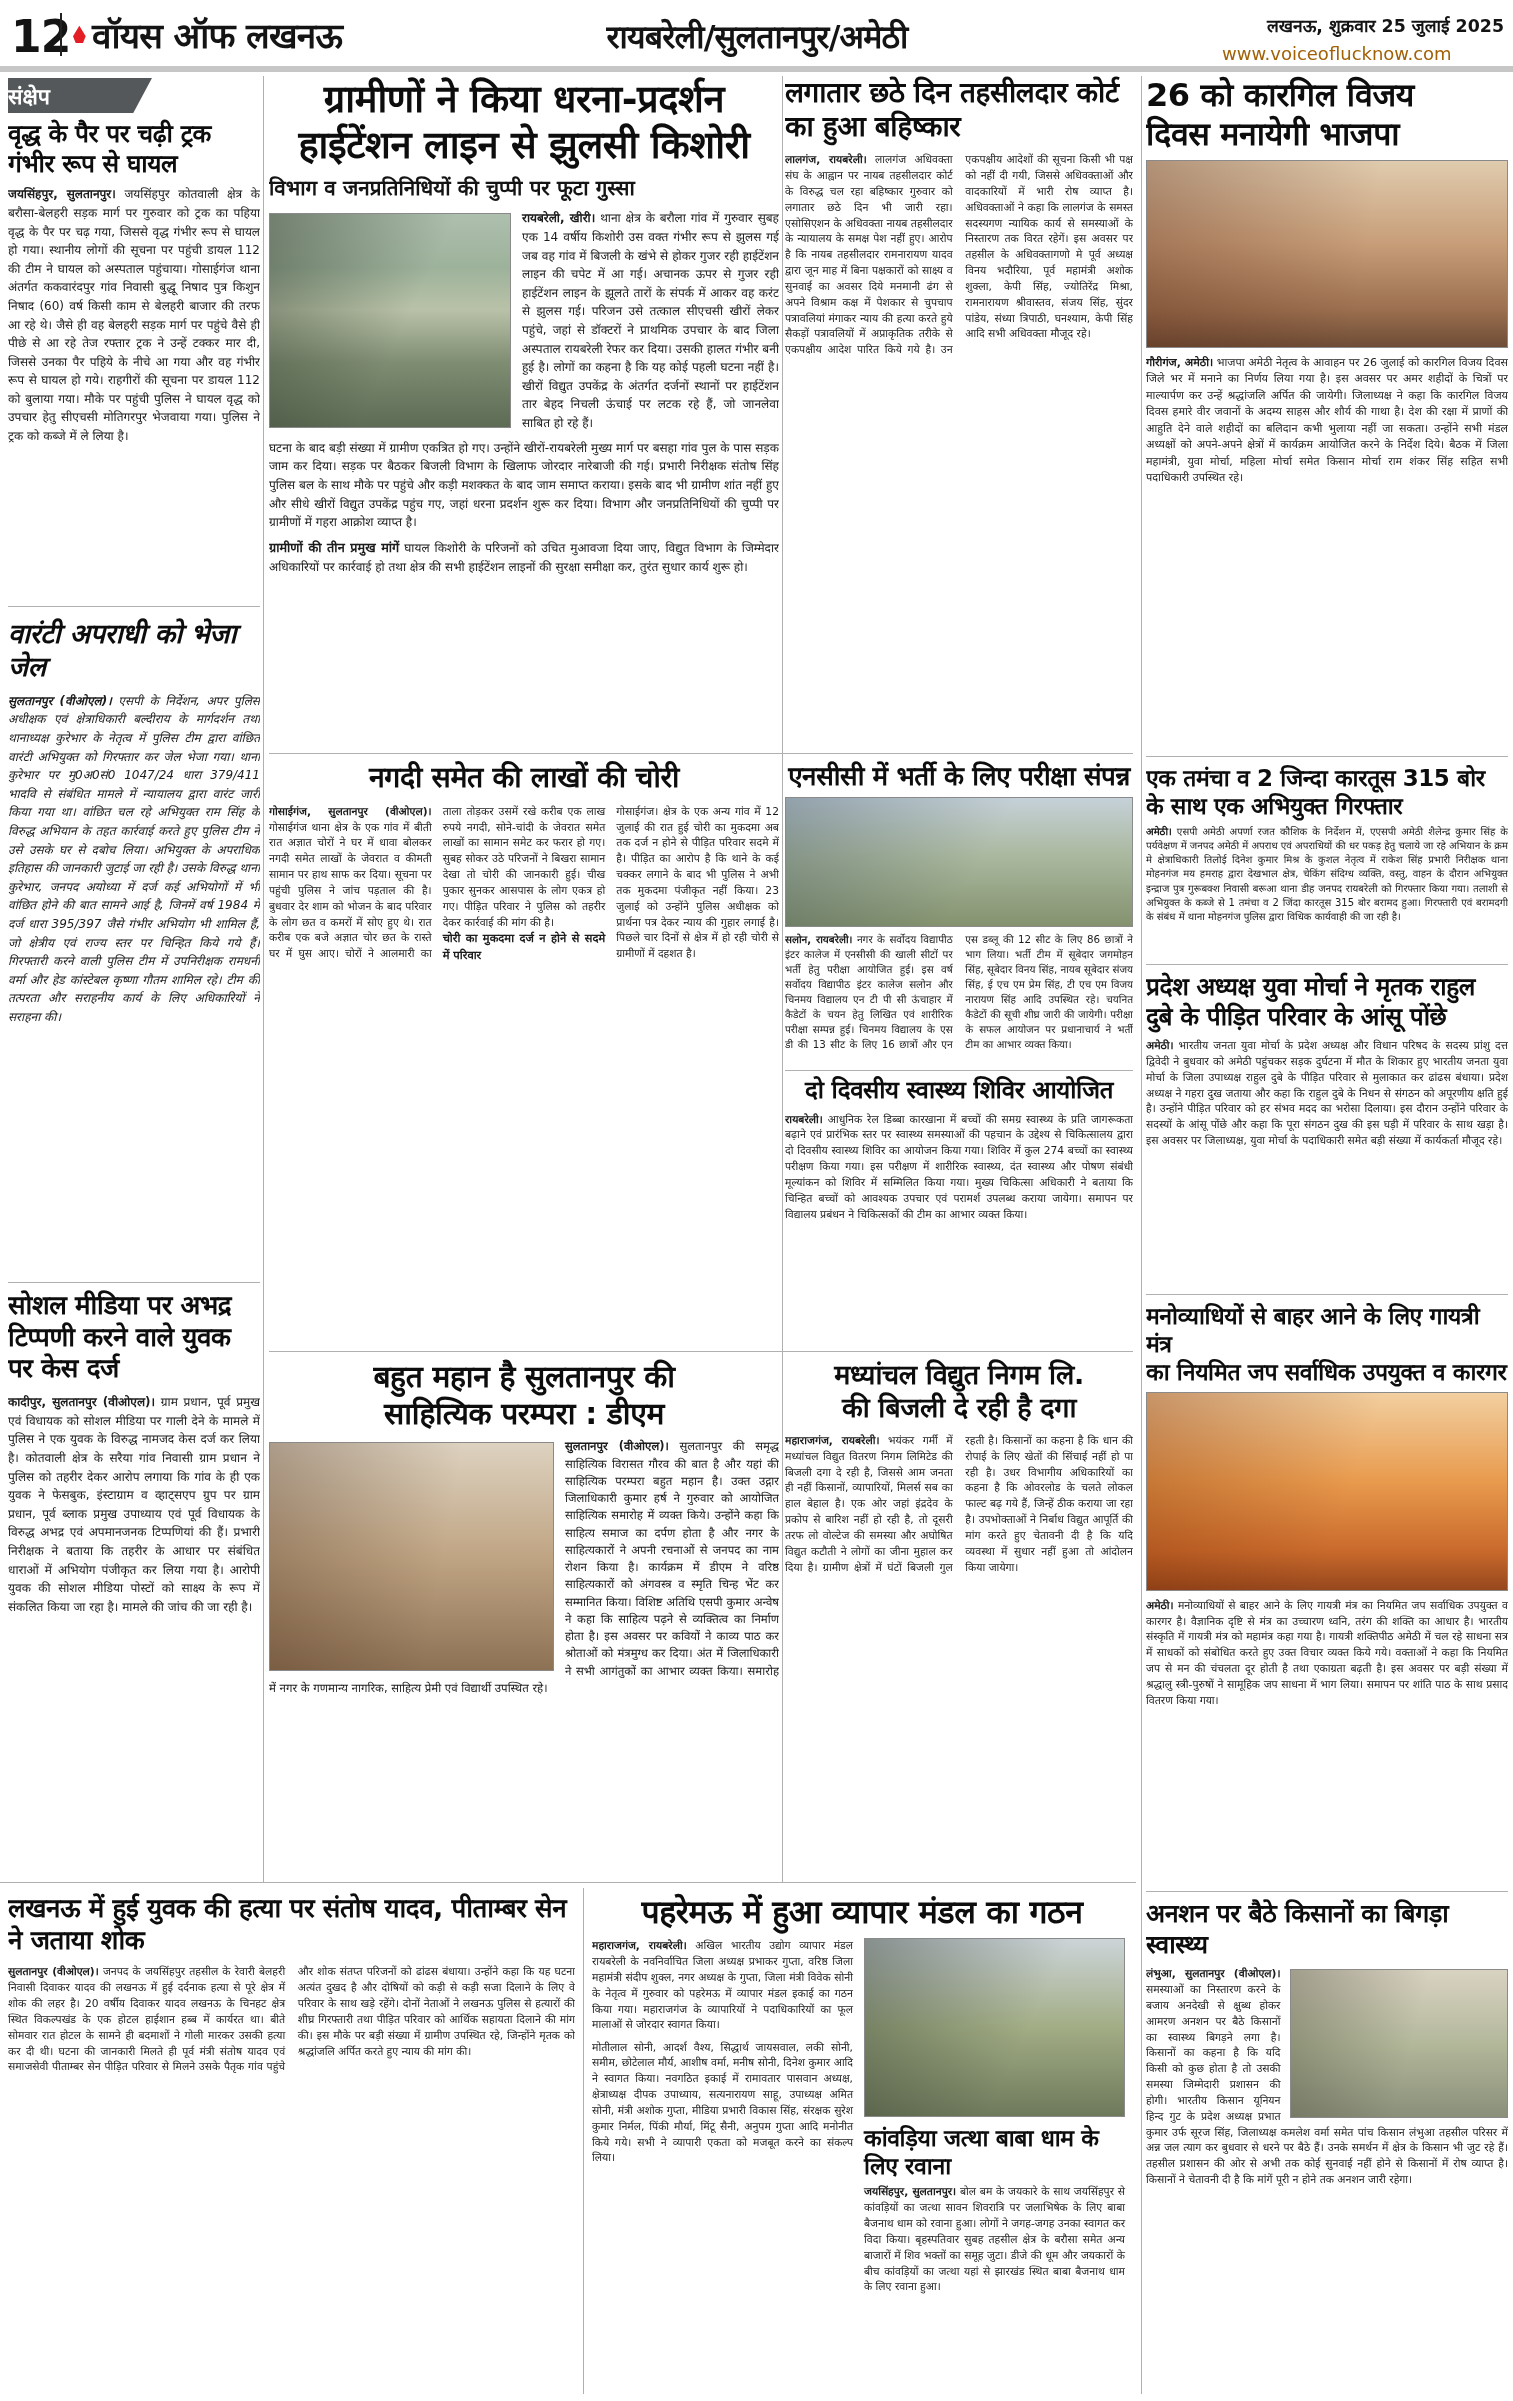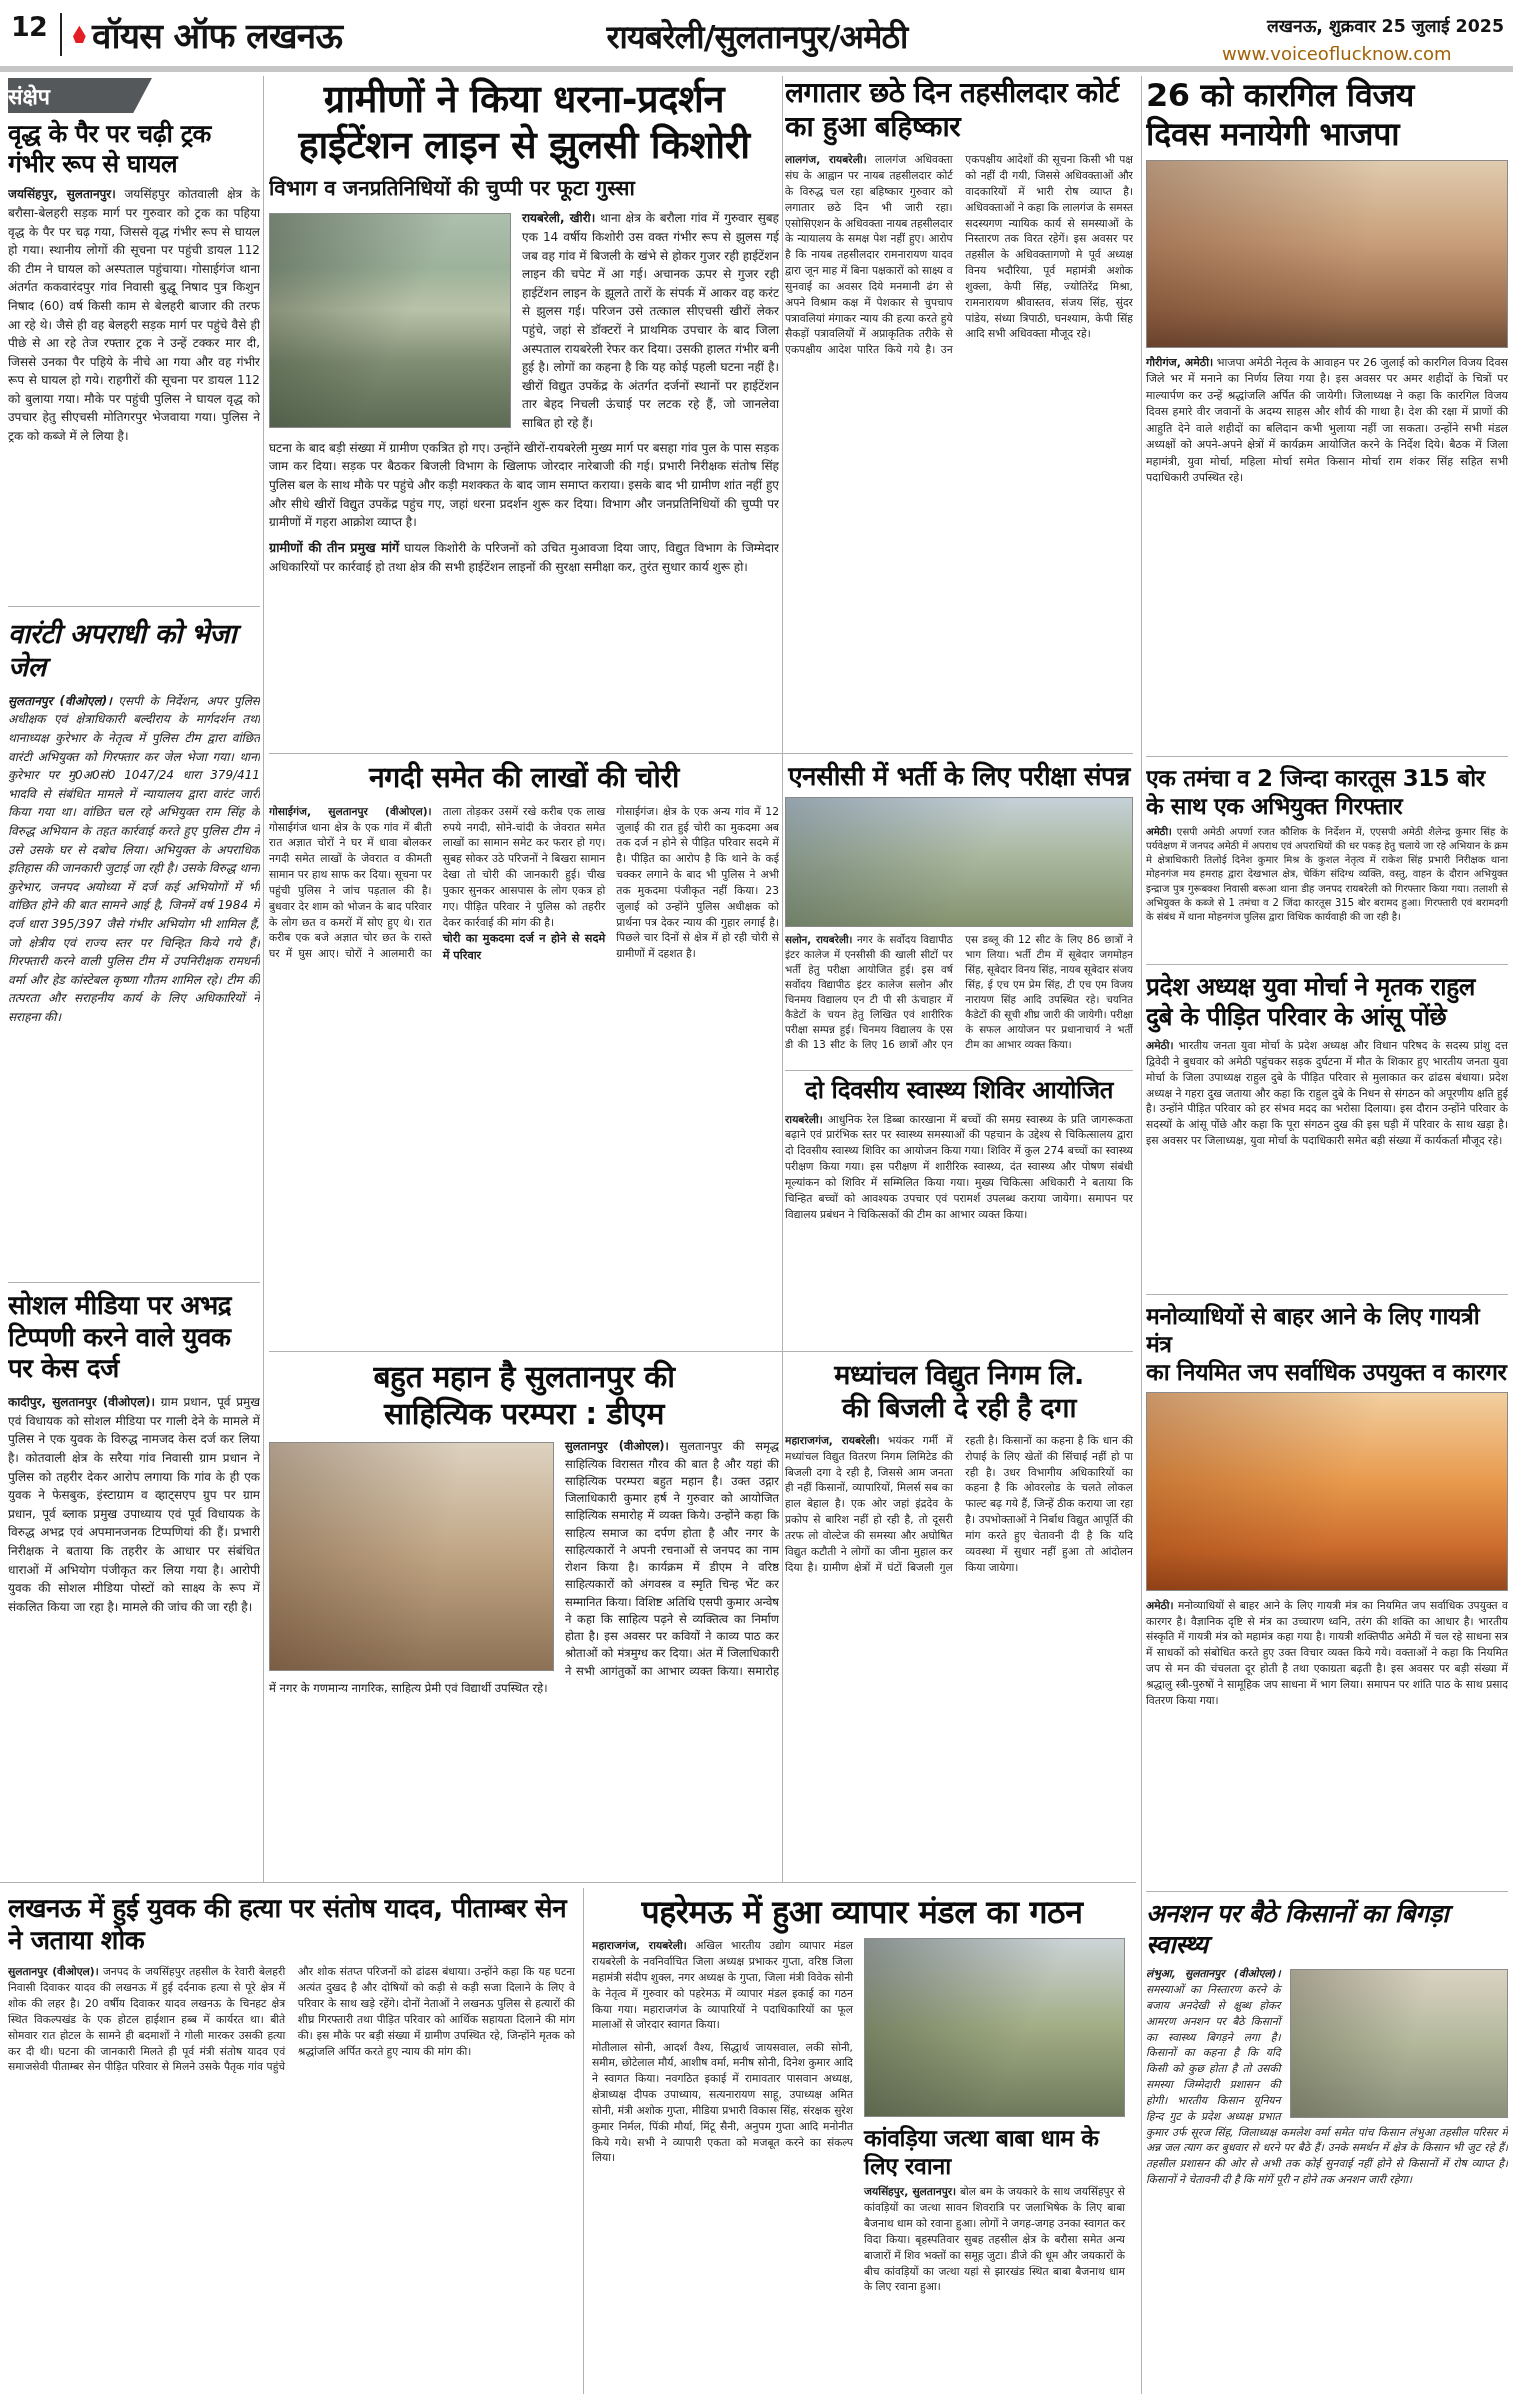--- a/index.html
+++ b/index.html
@@ -1,21 +1,21 @@
 <!DOCTYPE html>
 <html style="font-size:12.7px"><head>
 <meta charset="utf-8">
 <style>
   html,body{margin:0;padding:0;background:#e9e9e9;}
   .page{position:relative;width:1514px;height:2401px;background:#ffffff;
         font-family:"DejaVu Sans","Liberation Sans",sans-serif;color:#141414;overflow:hidden;}
   .abs{position:absolute;}
   article{position:absolute;overflow:hidden;}
   h2,p{margin:0;padding:0;}
-  .pagenum{font-size:27px;font-weight:900;letter-spacing:-0.8px;}
+  .pagenum{font-size:44px;font-weight:900;letter-spacing:-0.8px;}
   .masthead{font-size:35px;font-weight:900;letter-spacing:-0.8px;display:flex;align-items:center;gap:6.3px;}
   .flame{width:12.7px;height:17.4px;background:#e31e24;clip-path:polygon(50% 0,100% 60%,78% 100%,22% 100%,0 60%);display:inline-block;}
   .section-title{font-size:32px;font-weight:900;letter-spacing:-0.8px;white-space:nowrap;}
   .edition-date{font-size:17.4px;font-weight:700;text-align:right;}
   .website{font-size:18px;color:#a16207;text-align:left;}
   .hdr-rule{left:0;top:66px;width:1514px;height:5.5px;background:#c6c6c6;}
   .vrule{width:0.8px;background:#b0b0b0;}
   .hrule{height:0.8px;background:#b0b0b0;}
   .mast-divider{width:2.4px;height:43px;background:#222;}
   .brief-badge{width:144px;height:35px;background:#55585a;color:#ffffff;font-size:21.4px;font-weight:700;
@@ -245,21 +245,21 @@
       <span class="blk">मनोव्याधियों से बाहर आने के लिए गायत्री मंत्र</span>
       <span class="blk">का नियमित जप सर्वाधिक उपयुक्त व कारगर</span>
     </h2>
     <div class="photo ph-gayatri mt8" style="width:100%;height:199px;"></div>
     <p class="body-text fs135 mt8">
       <strong class="dateline">अमेठी।</strong>
       <span>मनोव्याधियों से बाहर आने के लिए गायत्री मंत्र का नियमित जप सर्वाधिक उपयुक्त व कारगर है। वैज्ञानिक दृष्टि से मंत्र का उच्चारण ध्वनि, तरंग की शक्ति का आधार है। भारतीय संस्कृति में गायत्री मंत्र को महामंत्र कहा गया है। गायत्री शक्तिपीठ अमेठी में चल रहे साधना सत्र में साधकों को संबोधित करते हुए उक्त विचार व्यक्त किये गये। वक्ताओं ने कहा कि नियमित जप से मन की चंचलता दूर होती है तथा एकाग्रता बढ़ती है। इस अवसर पर बड़ी संख्या में श्रद्धालु स्त्री-पुरुषों ने सामूहिक जप साधना में भाग लिया। समापन पर शांति पाठ के साथ प्रसाद वितरण किया गया।</span>
     </p>
   </article>
 
-  <article style="left:1146px;top:1899px;width:362px;height:495px;font-style:italic;">
+  <article style="left:1146px;top:1899px;width:362px;height:495px;">
     <h2 class="hl hl32">अनशन पर बैठे किसानों का बिगड़ा स्वास्थ्य</h2>
     <div class="mt8">
       <div class="photo ph-dharna fl-r" style="width:218px;height:149px;"></div>
       <p class="body-text fs135">
         <strong class="dateline">लंभुआ, सुलतानपुर (वीओएल)।</strong>
         <span>समस्याओं का निस्तारण करने के बजाय अनदेखी से क्षुब्ध होकर आमरण अनशन पर बैठे किसानों का स्वास्थ्य बिगड़ने लगा है। किसानों का कहना है कि यदि किसी को कुछ होता है तो उसकी समस्या जिम्मेदारी प्रशासन की होगी। भारतीय किसान यूनियन हिन्द गुट के प्रदेश अध्यक्ष प्रभात कुमार उर्फ सूरज सिंह, जिलाध्यक्ष कमलेश वर्मा समेत पांच किसान लंभुआ तहसील परिसर में अन्न जल त्याग कर बुधवार से धरने पर बैठे हैं। उनके समर्थन में क्षेत्र के किसान भी जुट रहे हैं। तहसील प्रशासन की ओर से अभी तक कोई सुनवाई नहीं होने से किसानों में रोष व्याप्त है। किसानों ने चेतावनी दी है कि मांगें पूरी न होने तक अनशन जारी रहेगा।</span>
       </p>
     </div>
   </article>
 

